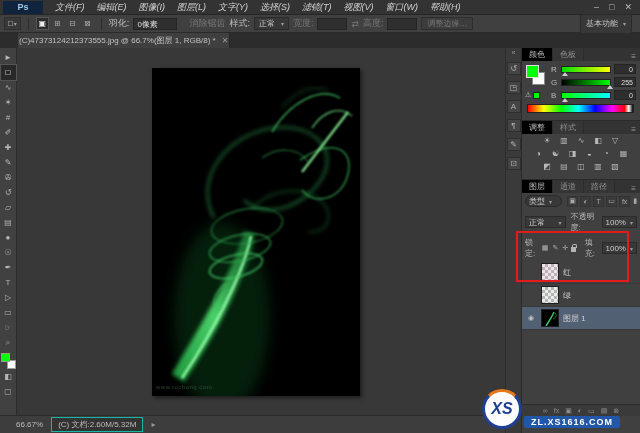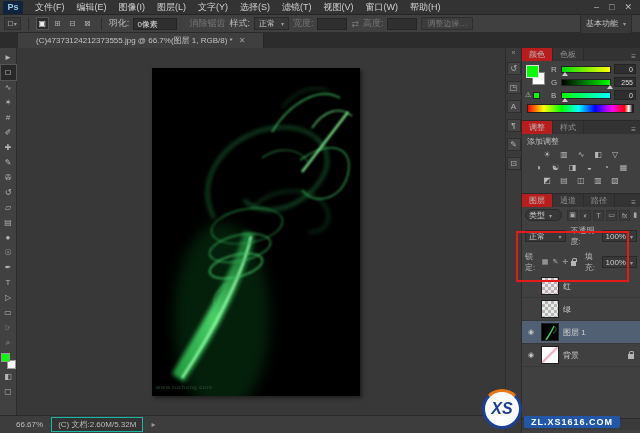--- a/index.html
+++ b/index.html
@@ -2,21 +2,21 @@
 <html><head>
 <meta charset="utf-8">
 <style>
   html,body{margin:0;padding:0;background:#222;}
   *{box-sizing:border-box;font-family:"Liberation Sans","DejaVu Sans",sans-serif;}
   #app{position:relative;width:640px;height:433px;background:#3a3a3a;overflow:hidden;font-size:9px;color:#c8c8c8;}
   .abs{position:absolute;}
 
   
   #titlebar{left:0;top:0;width:640px;height:15px;background:#333333;display:flex;align-items:center;border-bottom:1px solid #262626;}
-  #pslogo{width:20px;height:13px;background:#10253d;color:#9fc6e8;font-weight:bold;font-size:9px;display:flex;align-items:center;justify-content:center;margin:0 6px 0 3px;}
+  #pslogo{width:40px;height:13px;background:#10253d;color:#9fc6e8;font-weight:bold;font-size:9px;display:flex;align-items:center;justify-content:center;margin:0 6px 0 3px;}
   .menu-item{padding:0 6px;font-size:9px;color:#cfcfcf;line-height:15px;cursor:default;}
   #winbtns{margin-left:auto;display:flex;gap:10px;padding-right:8px;color:#b9b9b9;font-size:9px;}
   #winbtns span{cursor:pointer;}
 
   
   #optionsbar{left:0;top:15px;width:640px;height:18px;background:#404040;border-bottom:1px solid #2a2a2a;display:flex;align-items:center;gap:4px;padding:0 4px;}
   .opt-group{display:flex;align-items:center;gap:2px;}
   .opt-sep{width:1px;height:12px;background:#2e2e2e;margin:0 3px;}
   .tool-preset{display:flex;align-items:center;gap:1px;padding:1px 3px;border:1px solid #2e2e2e;background:#383838;}
   .combine-btn{width:13px;height:13px;display:flex;align-items:center;justify-content:center;color:#aaa;font-size:8px;border:1px solid transparent;}
@@ -24,21 +24,21 @@
   .opt-label{color:#bdbdbd;font-size:9px;}
   .opt-label.dim{color:#777;}
   .opt-input{width:44px;height:12px;background:#2f2f2f;border:1px solid #242424;color:#ddd;font-size:8px;padding:0 3px;line-height:12px;}
   .opt-input.short{width:30px;}
   .opt-select{height:13px;background:#383838;border:1px solid #2a2a2a;color:#ccc;font-size:8px;display:flex;align-items:center;gap:6px;padding:0 4px;}
   .opt-btn{height:13px;border:1px solid #2e2e2e;background:#3c3c3c;color:#777;font-size:8px;display:flex;align-items:center;padding:0 5px;}
   #workspace-btn{margin-left:auto;height:20px;border:1px solid #2a2a2a;background:#383838;color:#c5c5c5;font-size:8px;display:flex;align-items:center;gap:5px;padding:0 5px;margin-right:4px;}
 
   
   #tabbar{left:0;top:33px;width:640px;height:15px;background:#2c2c2c;display:flex;align-items:flex-end;}
-  #doc-tab{height:15px;background:#3f3f3f;border-right:1px solid #262626;display:flex;align-items:center;gap:6px;padding:0 18px;font-size:8px;color:#c2c2c2;margin-left:18px;}
+  #doc-tab{height:15px;background:#3f3f3f;border-right:1px solid #262626;display:flex;align-items:center;gap:6px;padding:0 1px;font-size:8px;color:#c2c2c2;margin-left:18px;}
   #doc-tab .close{color:#9a9a9a;cursor:pointer;}
 
   
   #toolbar{left:0;top:48px;width:17px;height:367px;background:#414141;border-right:1px solid #2c2c2c;display:flex;flex-direction:column;align-items:center;padding-top:2px;}
   .tool{width:15px;height:15px;display:flex;align-items:center;justify-content:center;color:#b5b5b5;font-size:8px;cursor:pointer;}
   .tool.active{background:#282828;color:#fff;outline:1px solid #555;}
   #fgbg{position:relative;width:15px;height:16px;margin-top:3px;}
   #fg-swatch{position:absolute;left:0;top:0;width:9px;height:9px;border:1px solid #9a9a9a;z-index:2;}
   #bg-swatch{position:absolute;right:0;bottom:0;width:9px;height:9px;background:#fff;border:1px solid #9a9a9a;}
 
@@ -48,21 +48,21 @@
   #img-watermark{left:156px;top:384px;font-size:6px;color:#4e7a56;opacity:.55;letter-spacing:.5px;}
 
   
   #panelstrip{left:505px;top:48px;width:16px;height:385px;background:#3a3a3a;border-left:1px solid #2c2c2c;display:flex;flex-direction:column;align-items:center;padding-top:1px;gap:6px;}
   .strip-icon{width:14px;height:13px;display:flex;align-items:center;justify-content:center;color:#b0b0b0;font-size:8px;background:#444;border:1px solid #2e2e2e;cursor:pointer;}
   #strip-collapse{color:#999;font-size:7px;cursor:pointer;}
 
   
   #rightcol{left:521px;top:48px;width:119px;height:385px;background:#404040;border-left:1px solid #2a2a2a;}
   .panel-tabs{height:13px;background:#333;display:flex;align-items:flex-end;font-size:8px;}
-  .panel-tab{padding:1px 7px 1px;color:#bbb;background:#b91c1c;border-right:1px solid #2b2b2b;cursor:pointer;}
+  .panel-tab{padding:1px 7px 1px;color:#bbb;background:#000000;border-right:1px solid #2b2b2b;cursor:pointer;}
   .panel-tab.inactive{background:#353535;color:#8f8f8f;}
   .panel-menu{margin-left:auto;color:#9a9a9a;padding-right:4px;font-size:8px;cursor:pointer;}
 
   
   #color-content{padding:3px 4px 2px 3px;position:relative;height:47px;}
   #cp-fg{position:absolute;left:4px;top:4px;width:13px;height:13px;border:1px solid #ddd;z-index:2;}
   #cp-bg{position:absolute;left:10px;top:11px;width:13px;height:13px;background:#fff;border:1px solid #888;}
   #cp-warn{position:absolute;left:3px;top:30px;font-size:7px;color:#ccc;display:flex;gap:2px;align-items:center;}
   #cp-warn .cube{width:7px;height:7px;border:1px solid #222;}
   .slider-row{display:flex;align-items:center;gap:3px;margin:0 0 3px 26px;}
@@ -108,21 +108,21 @@
   #sitemark-name{position:absolute;left:42px;top:2px;font-size:22px;font-weight:bold;color:#1e3f94;text-shadow:-1px -1px 0 #fff,1px -1px 0 #fff,-1px 1px 0 #fff,1px 1px 0 #fff;letter-spacing:2px;}
   #sitemark-url{position:absolute;left:42px;bottom:5px;background:#2156a8;color:#fff;font-size:9px;font-weight:bold;padding:1px 7px;border-radius:2px;letter-spacing:1px;}
 </style>
 </head>
 <body>
 
 <div id="app">
 
   <div id="titlebar" class="abs">
     <div id="pslogo">Ps</div>
-    <div style="display:flex;">
+    <div style="display:flex;font-style:italic;">
 
     <span class="menu-item">文件(F)</span>
         <span class="menu-item">编辑(E)</span>
         <span class="menu-item">图像(I)</span>
         <span class="menu-item">图层(L)</span>
         <span class="menu-item">文字(Y)</span>
         <span class="menu-item">选择(S)</span>
         <span class="menu-item">滤镜(T)</span>
         <span class="menu-item">视图(V)</span>
         <span class="menu-item">窗口(W)</span>
@@ -363,21 +363,20 @@
         <div id="spectrum"></div>
       </div>
     </div>
 
     <div style="border-top:1px solid #2a2a2a;margin-top:12px;">
       <div class="panel-tabs">
         <span class="panel-tab">调整</span>
         <span class="panel-tab inactive">样式</span>
         <span class="panel-menu">≡</span>
       </div>
-      <div id="adj-title">添加调整</div>
       <div class="adj-row">
 
       <span class="adj-icon">
             <span>☀</span>
           </span>
           <span class="adj-icon">
             <span>▥</span>
           </span>
           <span class="adj-icon">
             <span>∿</span>
@@ -502,26 +501,20 @@
       <div class="layer-row selected">
         <span class="eye-col">◉</span>
         <span class="layer-thumb" style="background:#000;position:relative;overflow:hidden;">
           <svg width="18" height="18">
               <path d="M12,2 C10,7 7,11 4,16" stroke="#3fc463" stroke-width="1.5" fill="none"></path>
               <path d="M13,3 C15,5 14,8 11,9" stroke="#2a8f44" stroke-width="0.8" fill="none"></path>
             </svg>
         </span>
         <span class="layer-name">图层 1</span>
       </div>
-      <div class="layer-row">
-        <span class="eye-col">◉</span>
-        <span class="layer-thumb" style="background:#fff;background-image:linear-gradient(135deg,transparent 42%,#e9a0b4 48%,transparent 58%);"></span>
-        <span class="layer-name">背景</span>
-        <span class="mini-lock layer-lock"></span>
-      </div>
 
       <div id="layers-bottom">
 
       <span><i style="font-style:normal">∞</i></span>
           <span><i style="font-style:normal">fx</i></span>
           <span><i style="font-style:normal">▣</i></span>
           <span><i style="font-style:normal">◐</i></span>
           <span><i style="font-style:normal">▭</i></span>
           <span><i style="font-style:normal">▤</i></span>
           <span><i style="font-style:normal">⊗</i></span>

